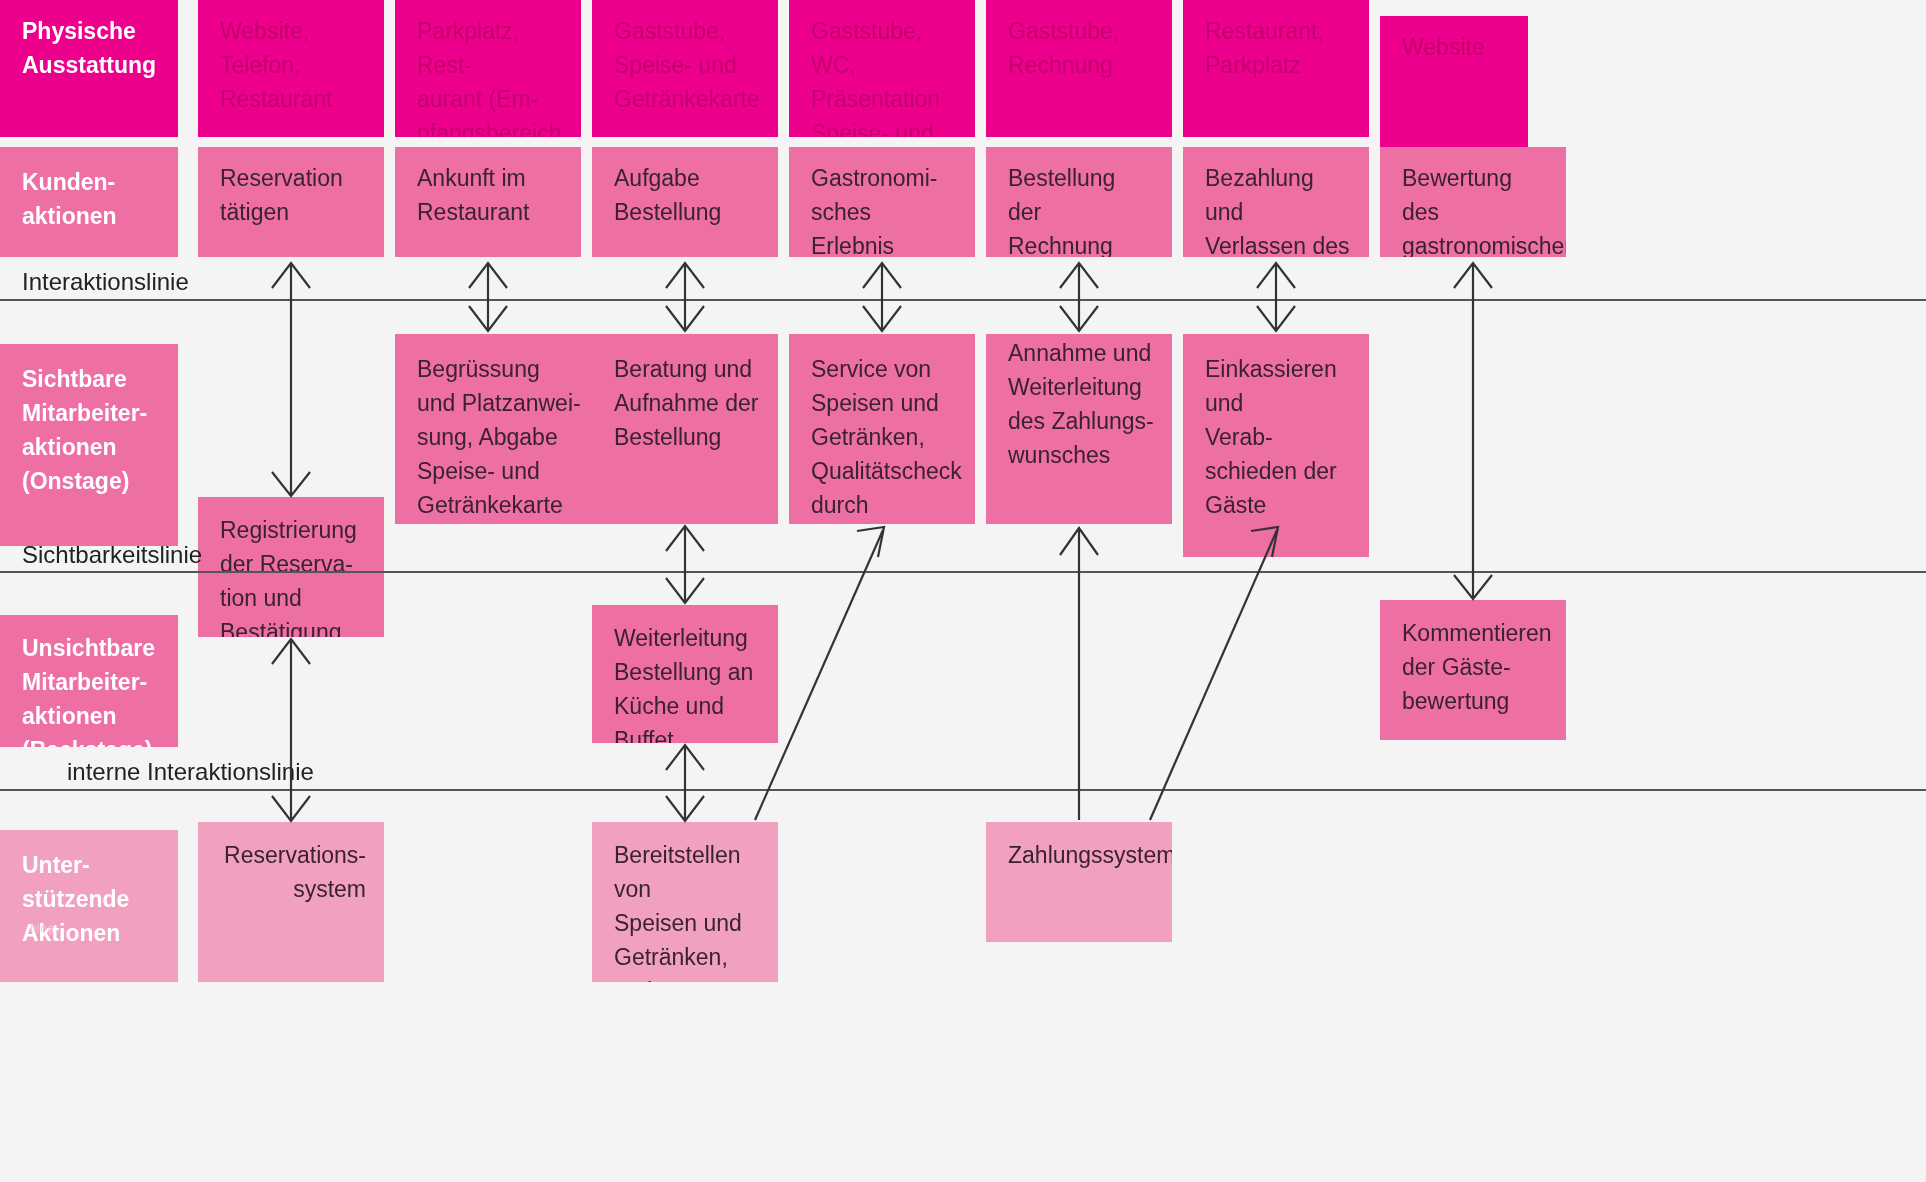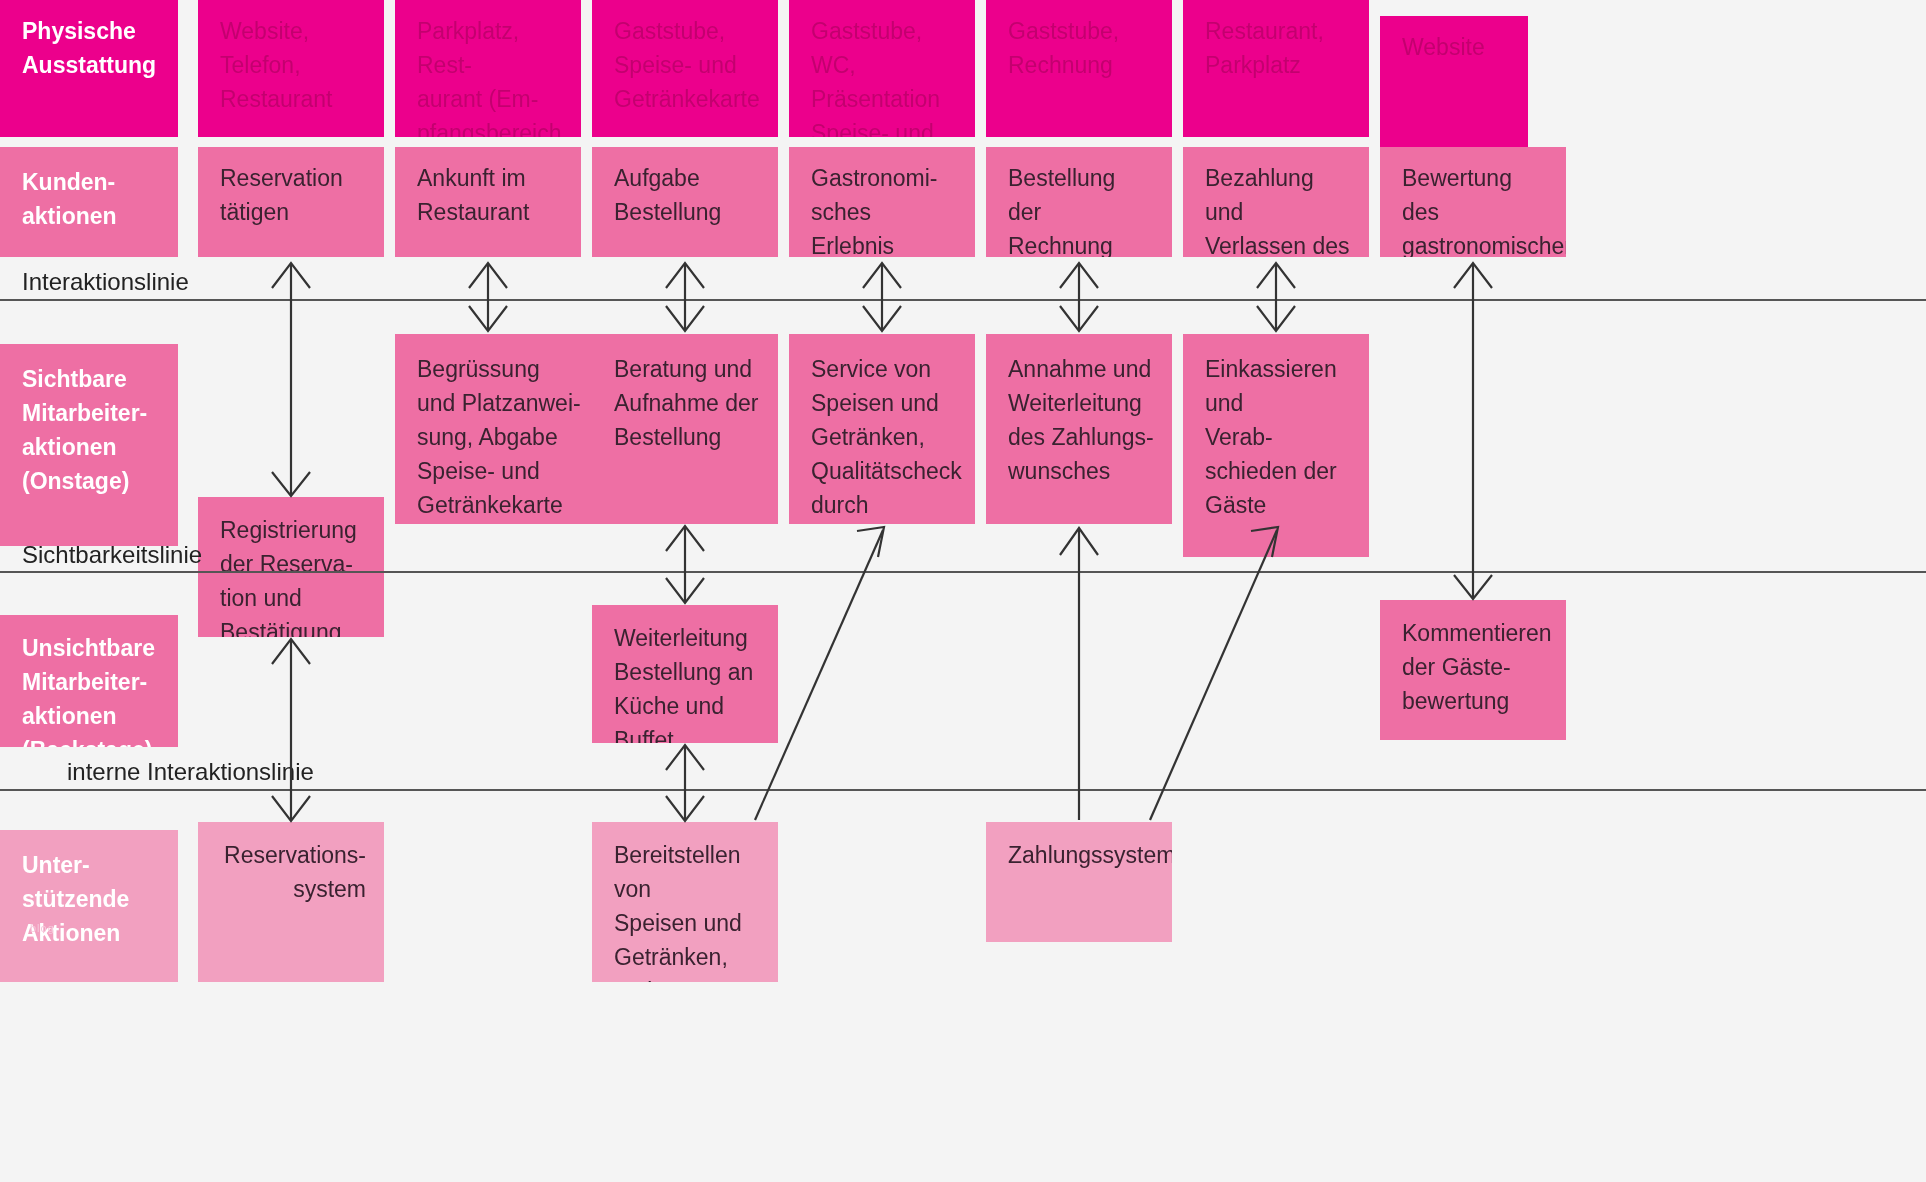--- a/index.html
+++ b/index.html
@@ -110,21 +110,21 @@
 Getränkekarte</div>
   <div class="cell mid" style="left:592px;top:334px;width:186px;height:190px;padding-top:18px;">Beratung und
 Aufnahme der
 Bestellung</div>
   <div class="cell mid" style="left:789px;top:334px;width:186px;height:190px;padding-top:18px;">Service von
 Speisen und
 Getränken,
 Qualitätscheck
 durch Küchen-
 chef</div>
-  <div class="cell mid" style="left:986px;top:334px;width:186px;height:190px;padding-top:18px;">Annahme und
+  <div class="cell mid" style="left:986px;top:334px;width:186px;height:190px;padding-top:2px;">Annahme und
 Weiterleitung
 des Zahlungs-
 wunsches</div>
   <div class="cell mid" style="left:1183px;top:334px;width:186px;height:223px;padding-top:18px;">Einkassieren und
 Verab-
 schieden der
 Gäste</div>
 
   <div class="cell mid" style="left:198px;top:497px;width:186px;height:140px;padding-top:16px;">Registrierung
 der Reserva-

